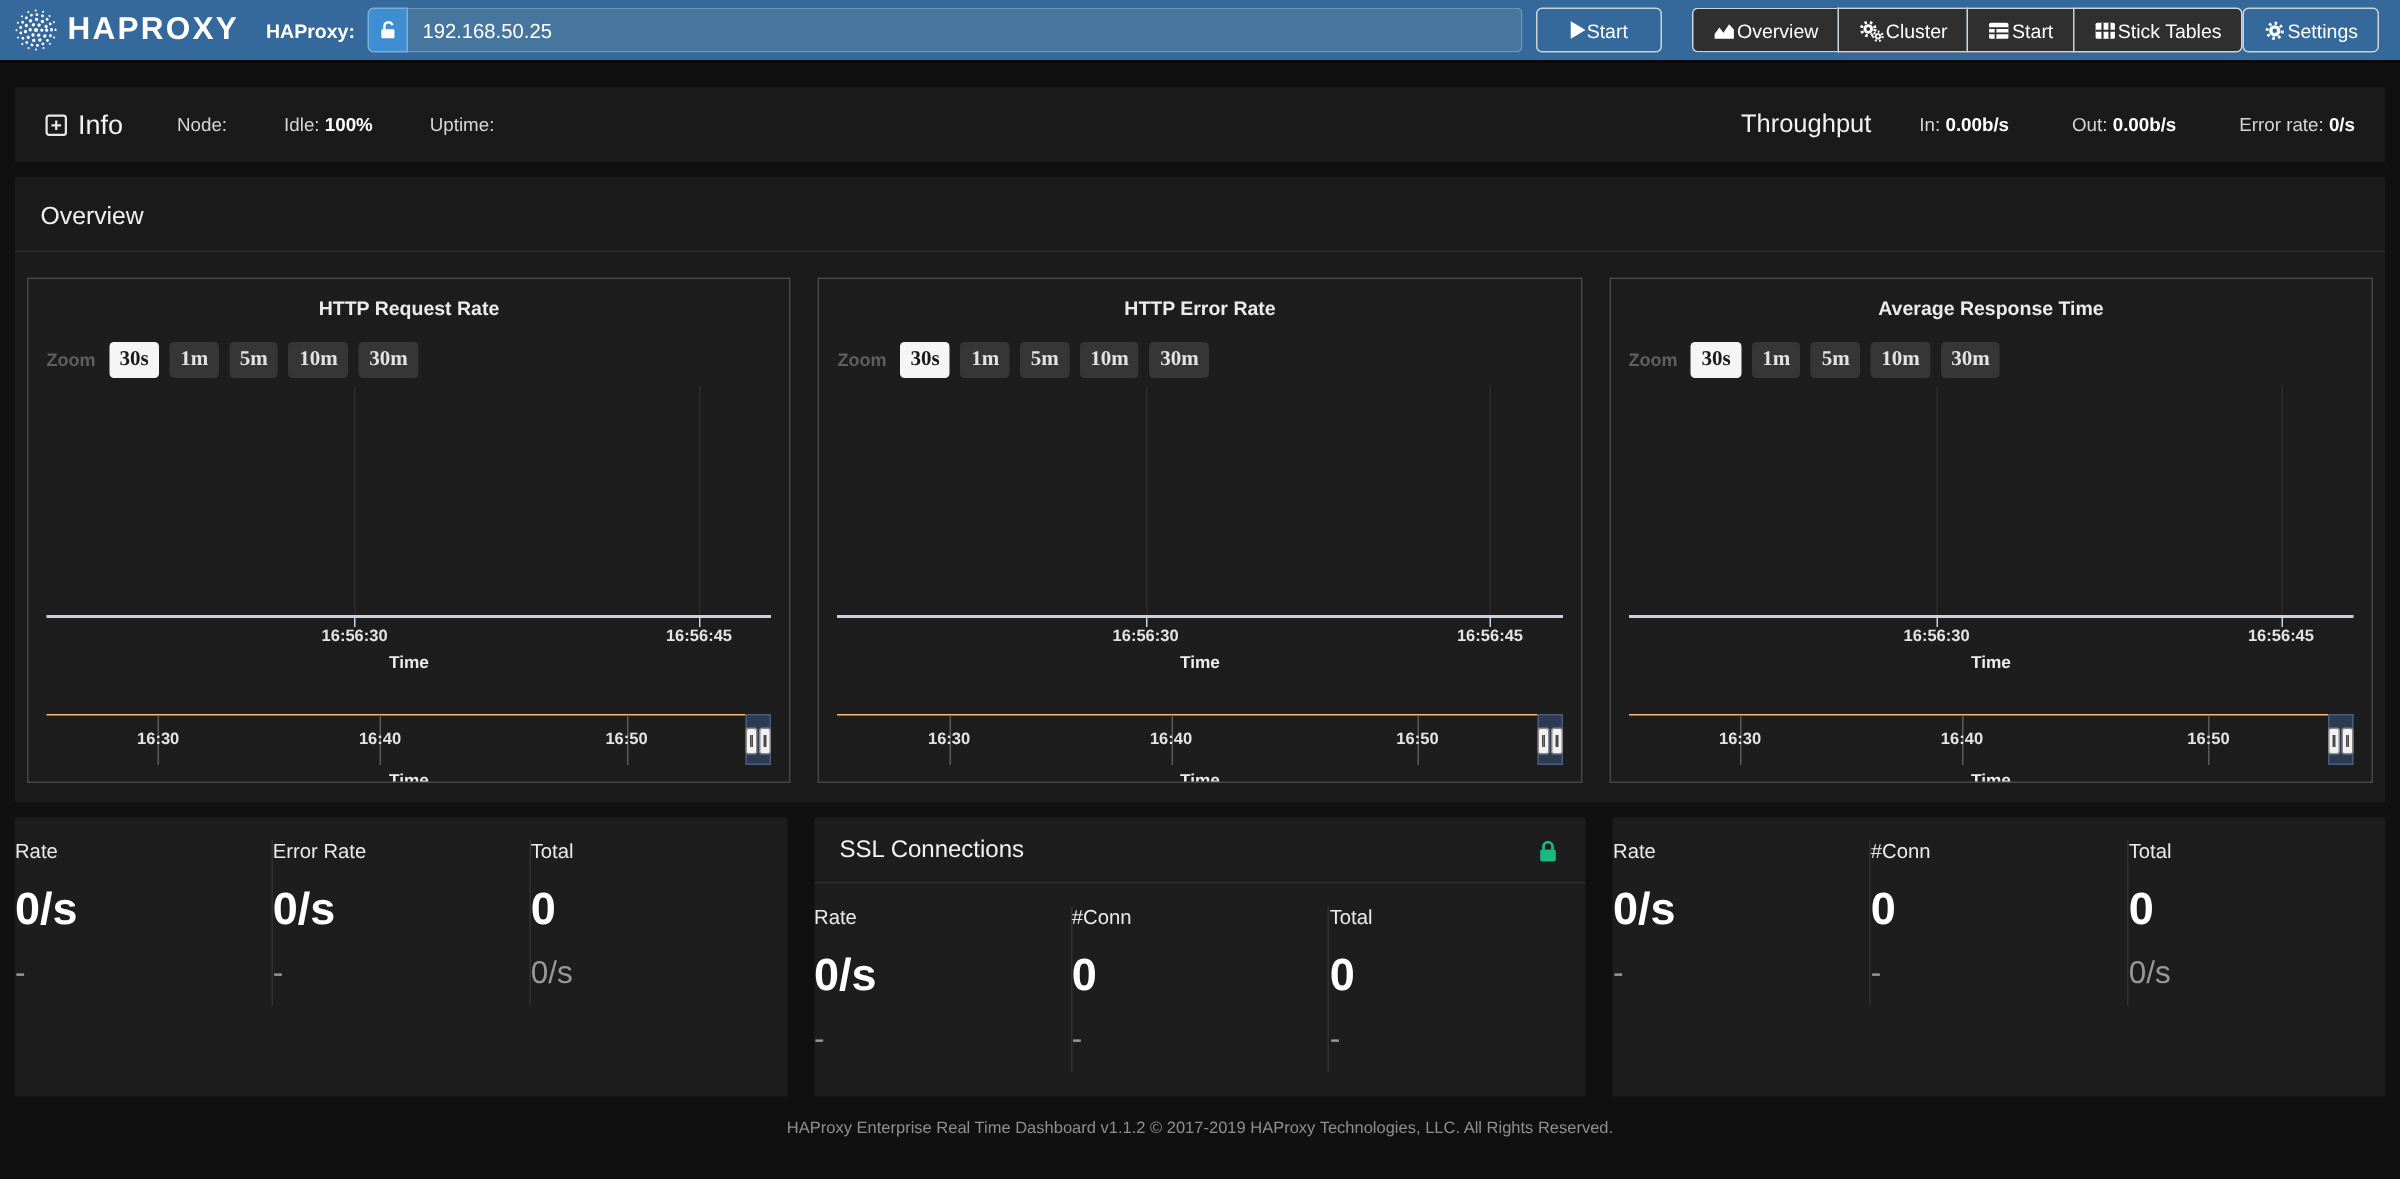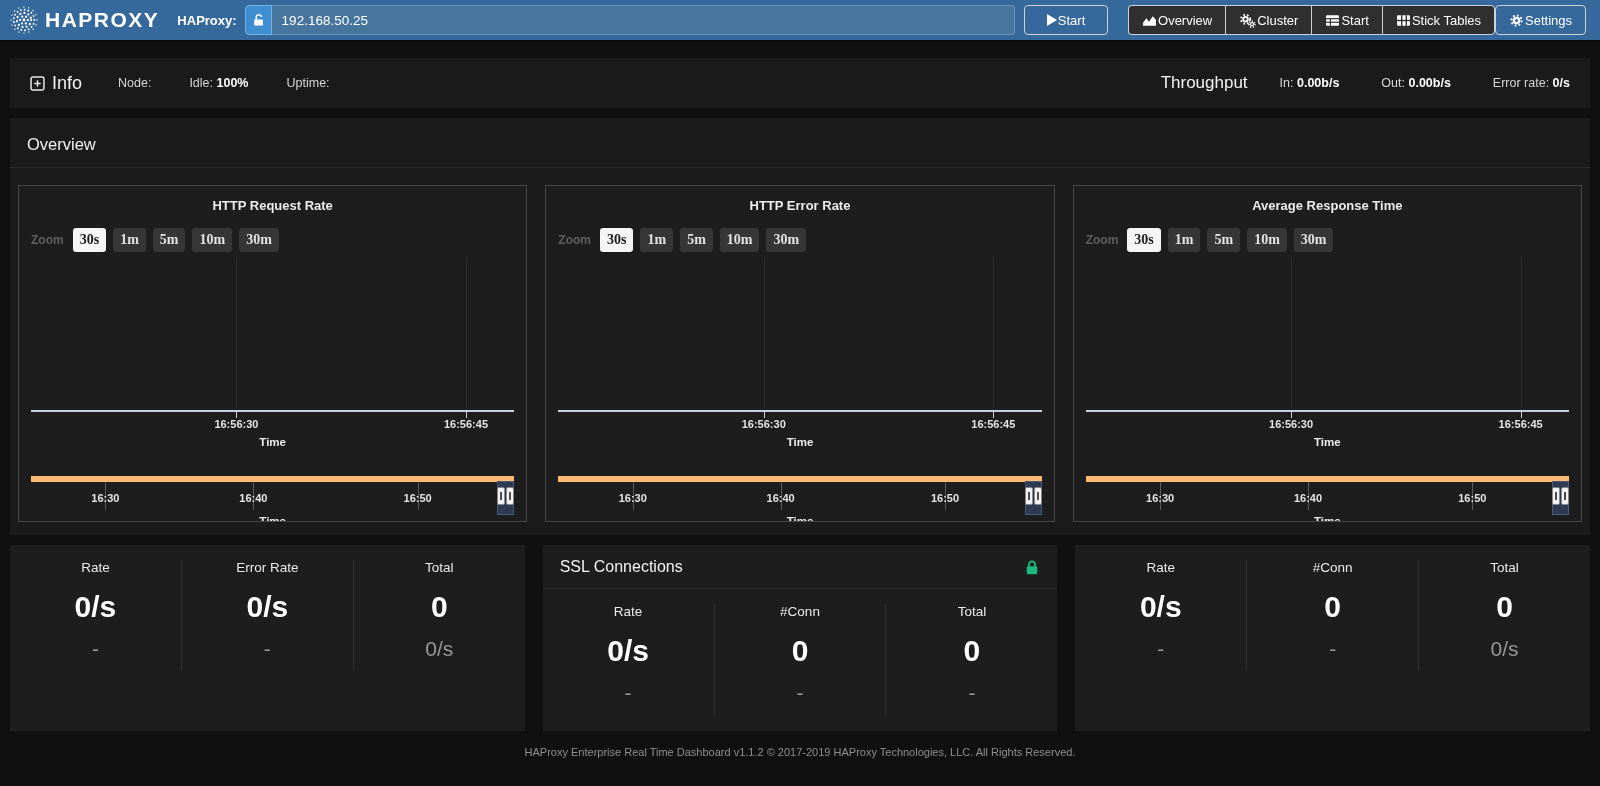--- a/index.html
+++ b/index.html
@@ -46,39 +46,39 @@
   .zbtn.active { background:#f5f5f5; color:#1a1a1a; }
   .plot { position:relative; height:155px; margin-top:6px; border-bottom:2px solid #c6d1e3; }
   .grid { position:absolute; top:0; bottom:0; width:1px; background:#2c2c2c; }
   .grid.g1 { left:42.5%; } .grid.g2 { left:90%; }
   .xtick { position:absolute; bottom:-8px; width:1px; height:6px; background:#c6d1e3; }
   .xtick.t1 { left:42.5%; } .xtick.t2 { left:90%; }
   .xlabels { position:relative; height:14px; margin-top:6px; }
   .xlab { position:absolute; transform:translateX(-50%); font-size:11px; font-weight:bold; color:#e4e4e4; white-space:nowrap; }
   .xlab.p1 { left:42.5%; } .xlab.p2 { left:90%; }
   .axis-title { text-align:center; font-size:11.5px; font-weight:bold; color:#ececec; margin-top:4px; height:14px; }
-  .navigator { position:relative; height:34px; margin-top:26px; border-top:6px solid #fdba74; }
+  .navigator { position:relative; height:34px; margin-top:26px; border-top:1px solid #fdba74; }
   .ntick { position:absolute; top:0; bottom:0; width:1px; background:#5a5a5a; }
   .ntick.n1 { left:15.4%; } .ntick.n2 { left:46%; } .ntick.n3 { left:80%; }
   .nlab { position:absolute; top:10px; transform:translateX(-50%); font-size:11px; font-weight:bold; color:#e4e4e4; }
   .nlab.n1 { left:15.4%; } .nlab.n2 { left:46%; } .nlab.n3 { left:80%; }
   .nav-sel { position:absolute; right:0; top:-1px; width:17px; height:34px; background:#2c3a52; border:1px solid #4a5a7a; cursor:ew-resize; }
   .nav-handle { position:absolute; top:50%; transform:translateY(-50%); width:8px; height:18px; background:#f2f2f2; border:1px solid #888; border-radius:2px; cursor:ew-resize; }
   .nav-handle::before, .nav-handle::after { content:""; position:absolute; top:4px; bottom:4px; width:1px; background:#4a4a4a; }
   .nav-handle::before { left:2px; } .nav-handle::after { right:2px; }
   .nav-handle.h1 { right:9px; } .nav-handle.h2 { right:0; }
   .nav-axis-title { text-align:center; font-size:11.5px; font-weight:bold; color:#ececec; margin-top:5px; }
 
   
   .stats-row { display:flex; gap:18px; margin:10px 10px 0; }
   .stat-panel { flex:1; background:#1d1d1d; height:186px; }
   .stat-header { display:flex; align-items:center; justify-content:space-between; padding:13px 17px 12px; border-bottom:1px solid #2d2d2d; }
   .stat-title { font-size:16px; color:#f2f2f2; }
   .stat-cols { display:flex; padding-top:15px; }
-  .stat-col { flex:1; text-align:center; padding-bottom:10px; }
+  .stat-col { flex:1; text-align:left; padding-bottom:10px; }
   .stat-col + .stat-col { border-left:1px solid #303030; }
   .stat-label { font-size:13.5px; color:#eaeaea; }
   .stat-value { font-size:30px; font-weight:bold; color:#fff; margin-top:15px; }
   .stat-sub { font-size:21px; color:#989898; margin-top:13px; }
 
   .footer { text-align:center; font-size:11px; color:#8f8f8f; margin-top:15px; }
 
   .icon { display:inline-flex; align-items:center; justify-content:center; }
 </style>
 </head>

